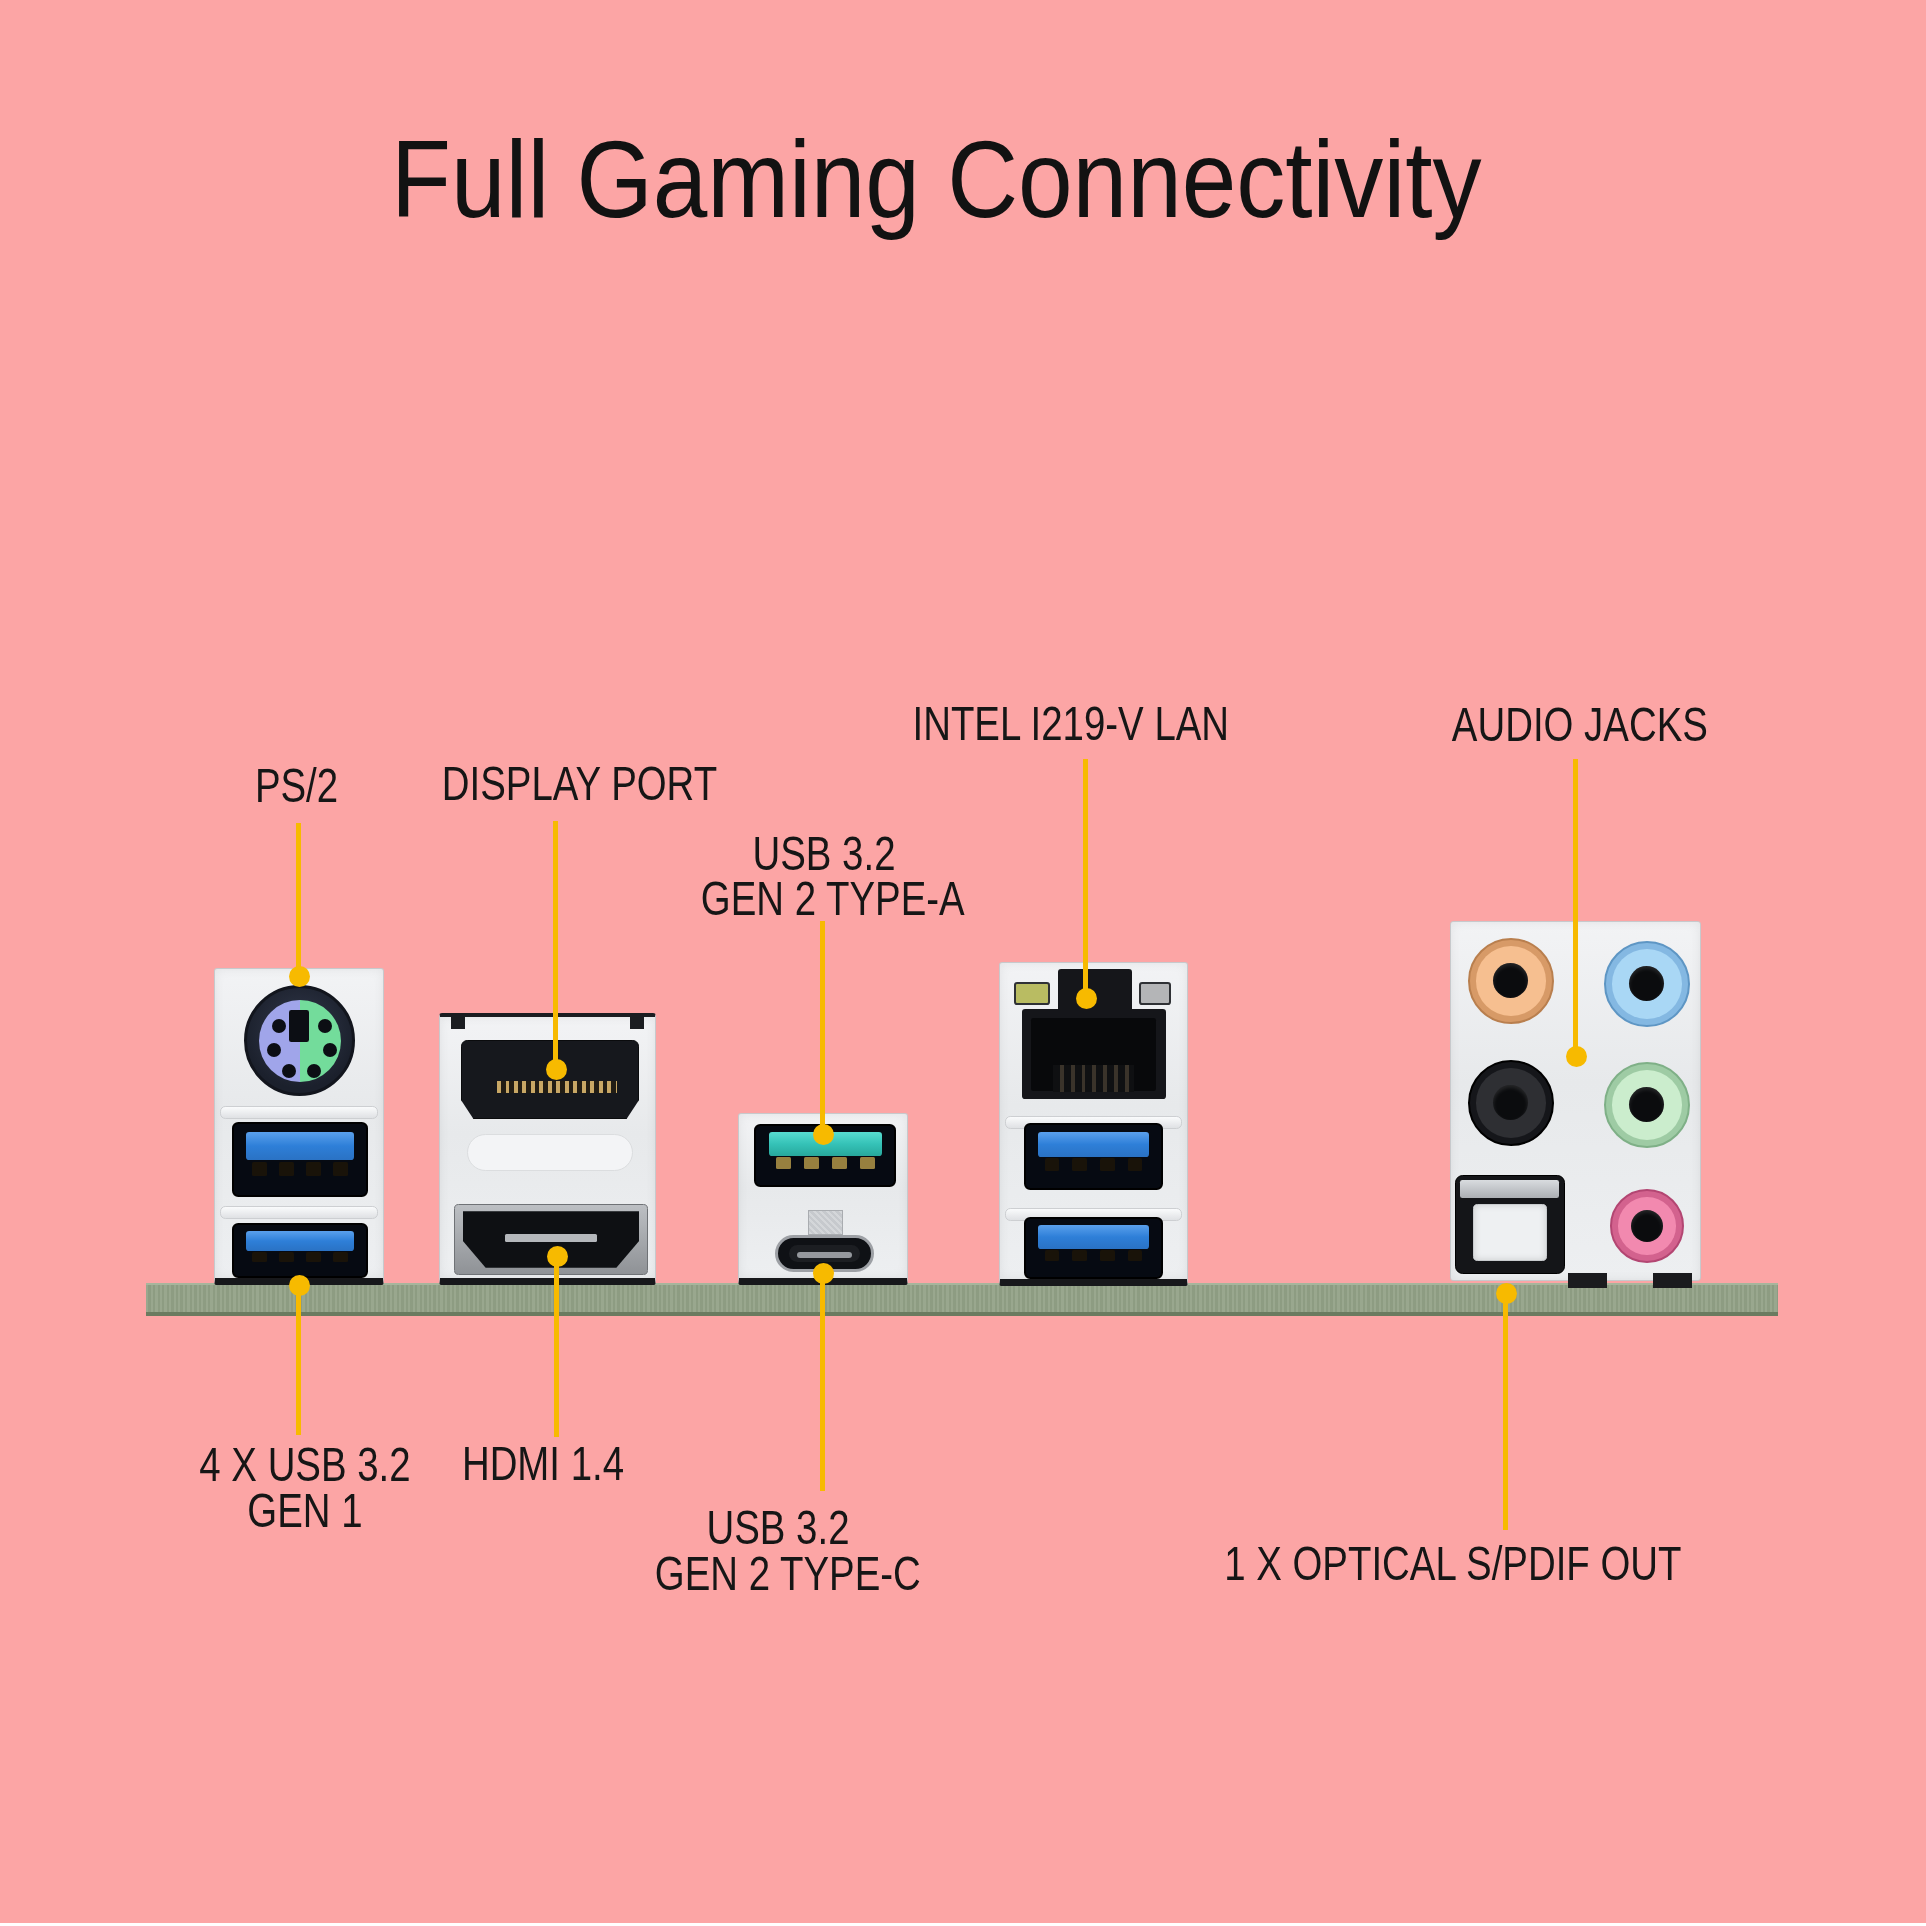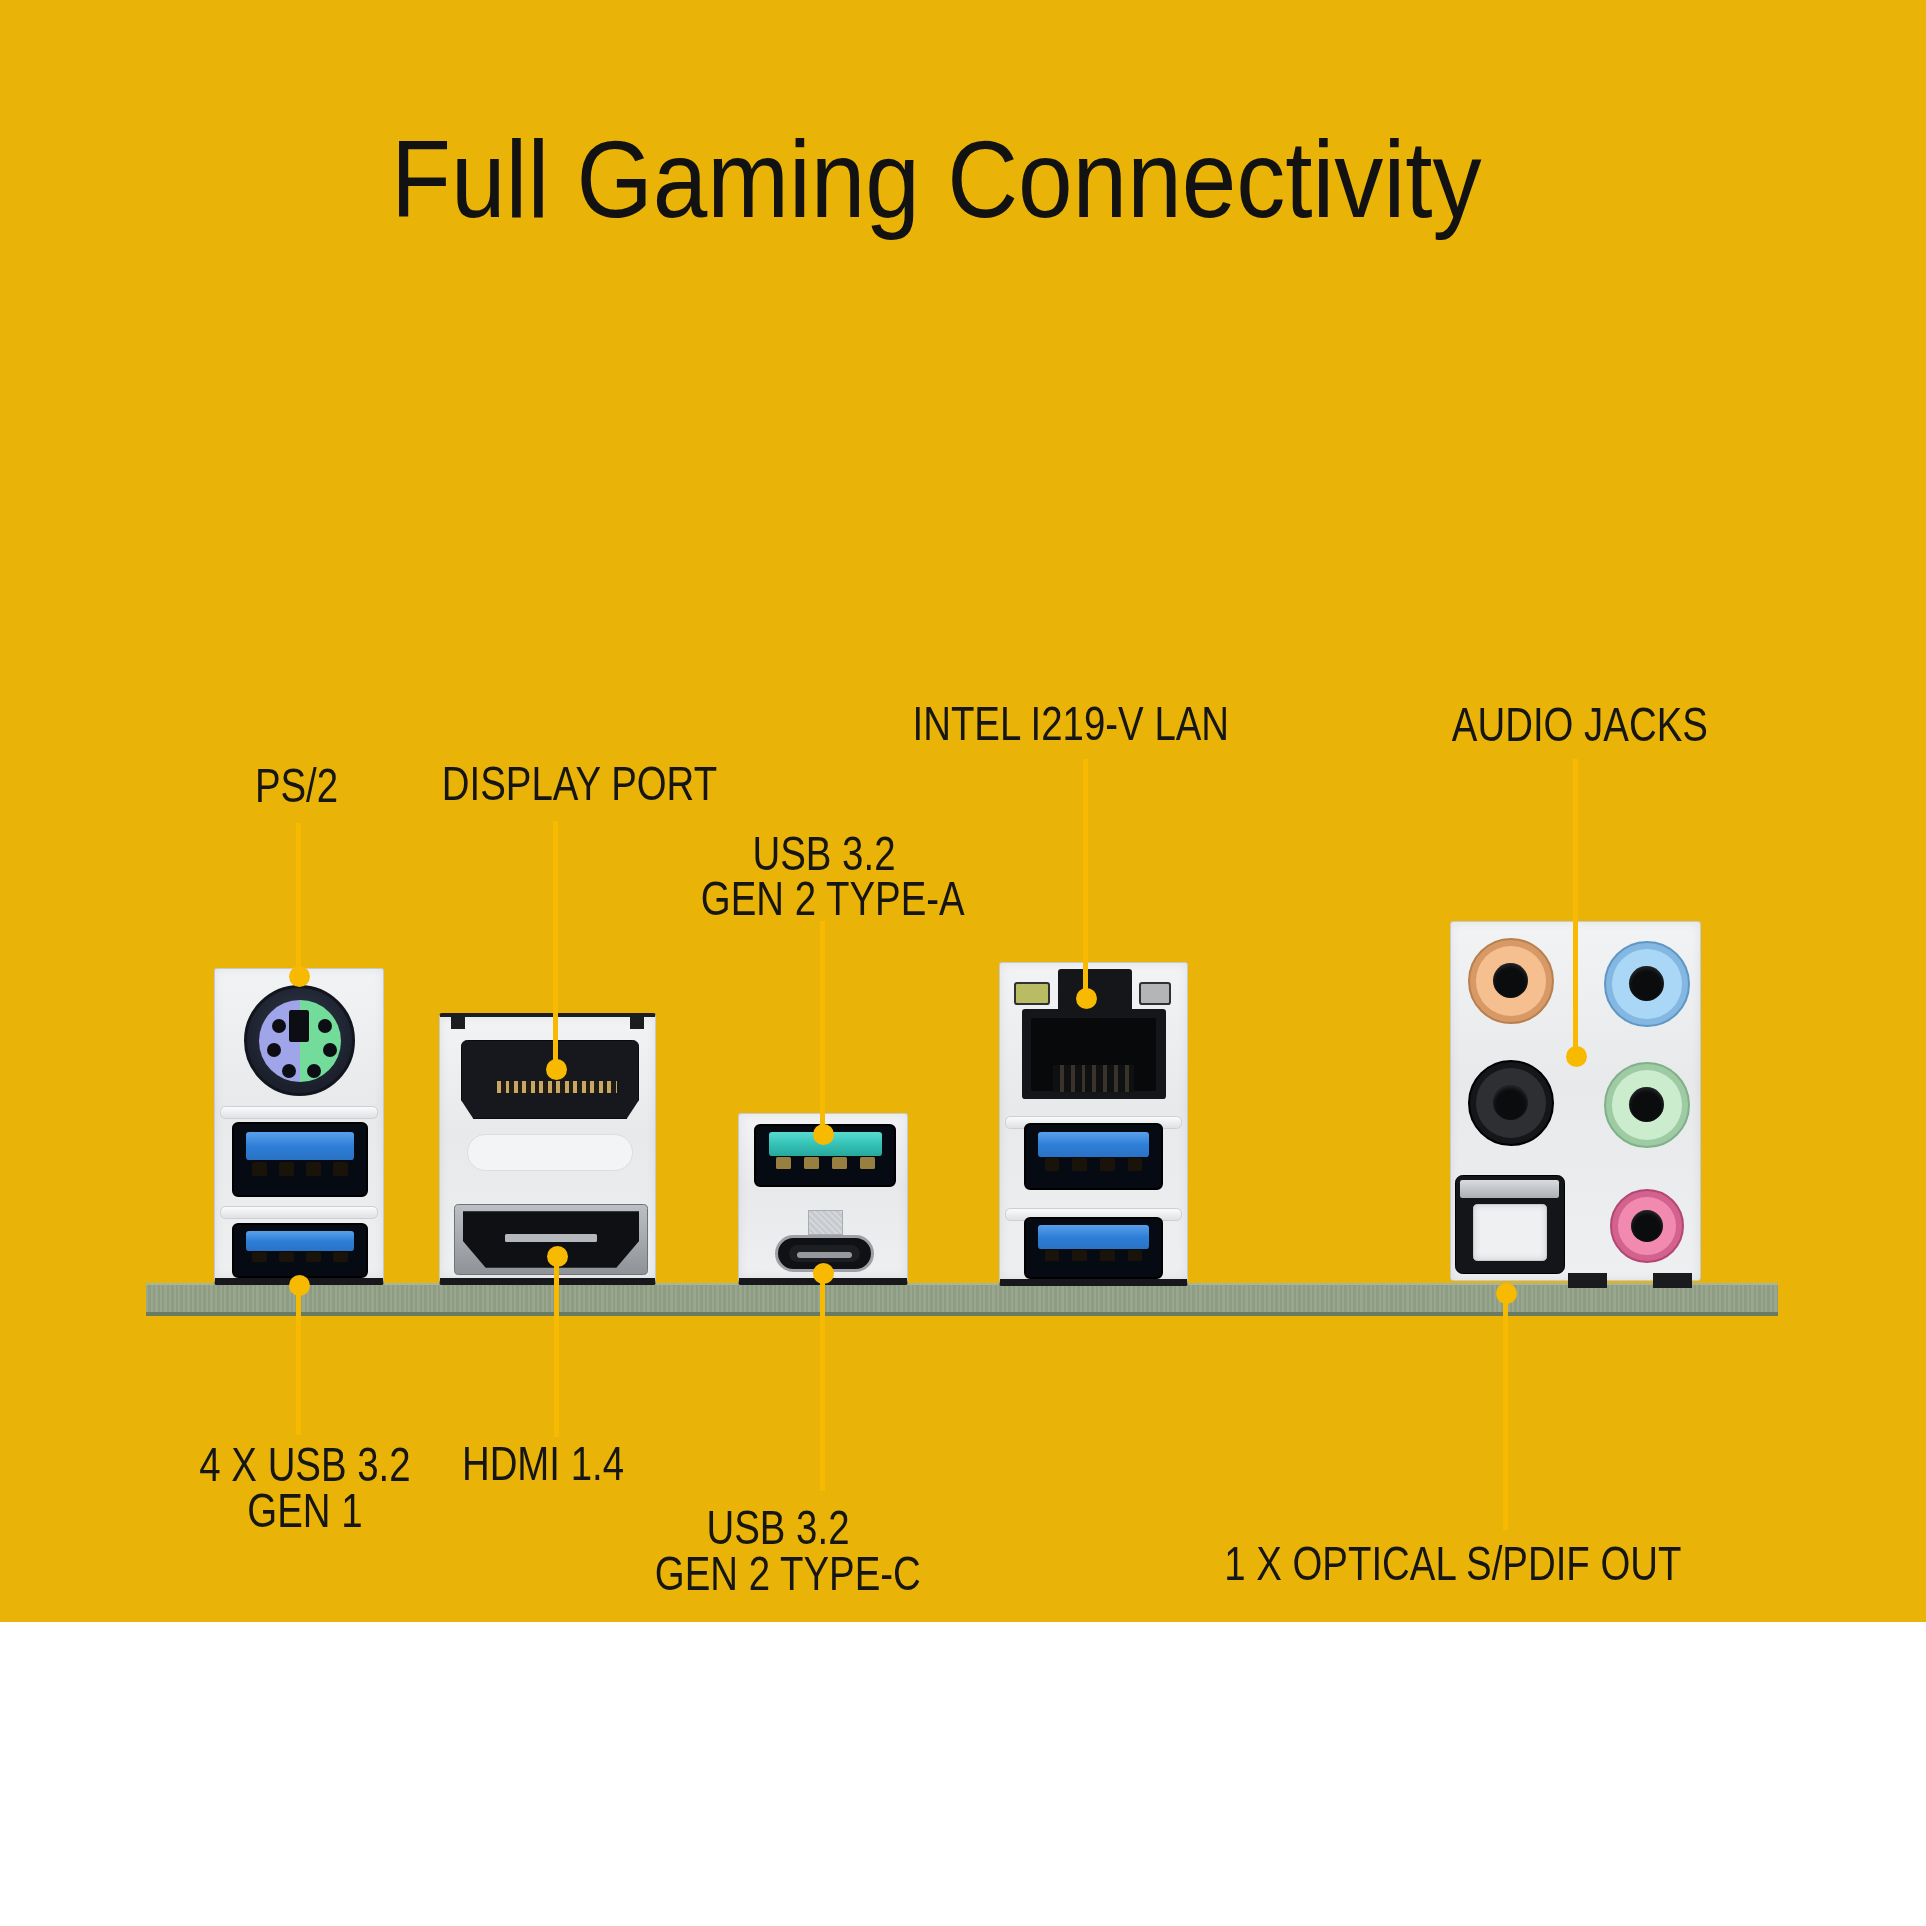--- a/index.html
+++ b/index.html
@@ -1,17 +1,17 @@
 <!DOCTYPE html>
 <html style="font-size:12.3px"><head>
 <meta charset="utf-8">
 <style>
   html,body { margin:0; padding:0; background:#ffffff; }
   #canvas {
-    position:relative; width:1926px; height:1622px; background:#eab308;
+    position:relative; width:1926px; height:1923px; background:#fca5a5;
     font-family:"Liberation Sans", sans-serif; overflow:hidden;
   }
   
   .headline {
     position:absolute; left:331px; top:114px; width:1202px; height:139px;
     font-size:109px; line-height:131px; color:#121212; text-align:center;
     transform:scaleX(0.90); white-space:nowrap;
   }
   .lab {
     position:absolute; text-align:center; color:#161616;

